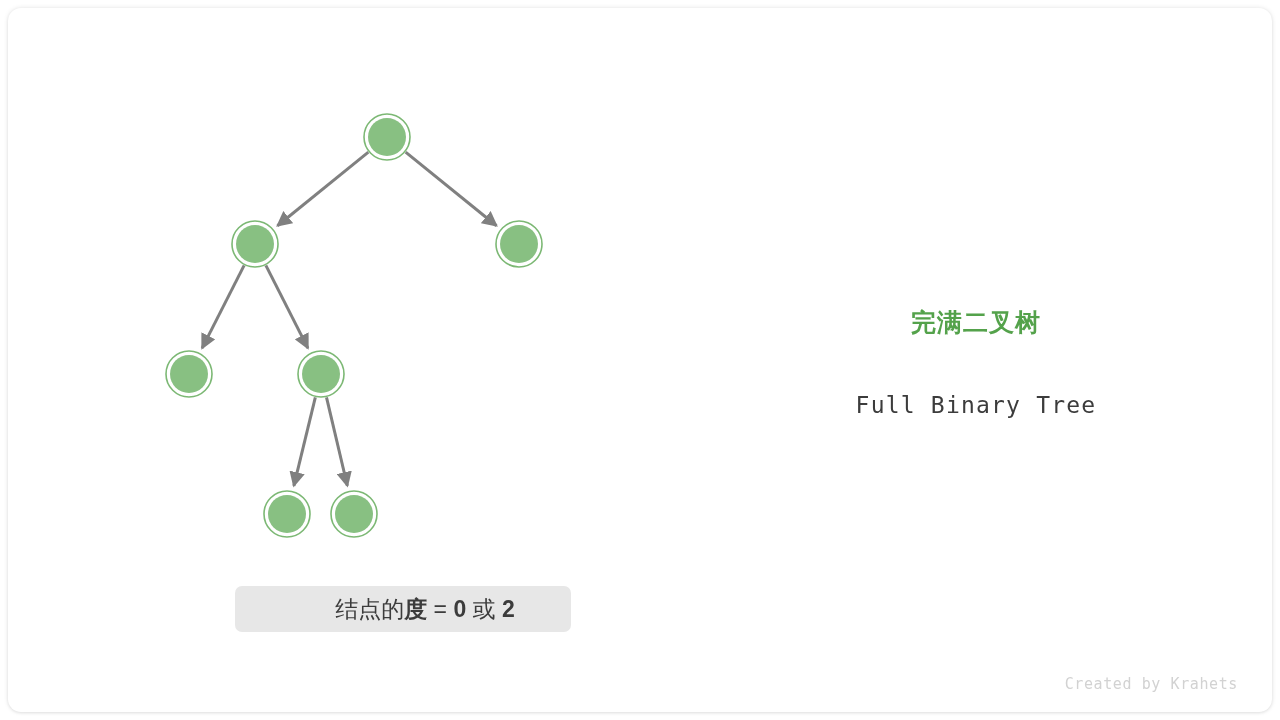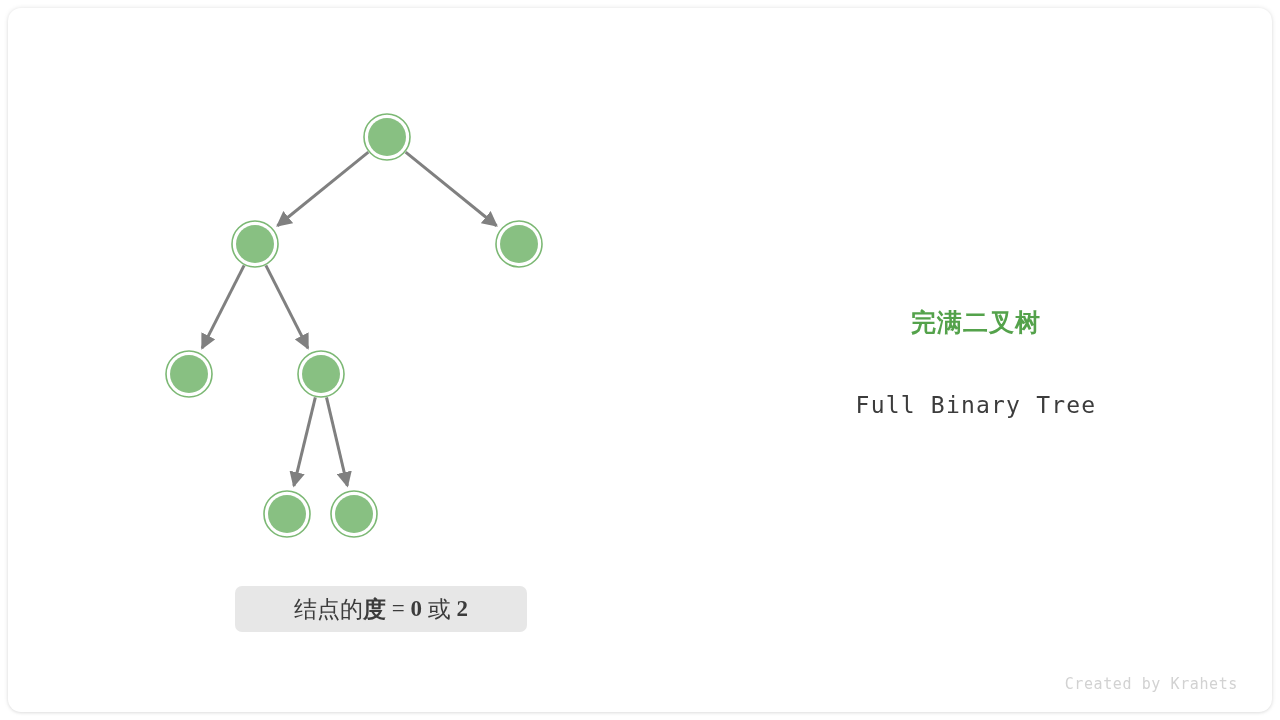--- a/index.html
+++ b/index.html
@@ -65,24 +65,25 @@
     position: absolute;
     left: 227px;
     top: 578px;
     width: 292px;
     height: 46px;
     background: #e7e7e7;
     border-radius: 7px;
     display: flex;
     align-items: center;
     justify-content: center;
-    font-family: Liberation Serif, serif;
+    font-family: Liberation Sans, sans-serif;
     font-size: 23px;
     color: #3c3c3c;
     white-space: pre;
+    padding-left: 44px;
   }
   #caption-box .bold {
     font-weight: bold;
   }
 
   #credit {
     position: absolute;
     right: 34px;
     bottom: 19px;
     color: #d2d2d2;

